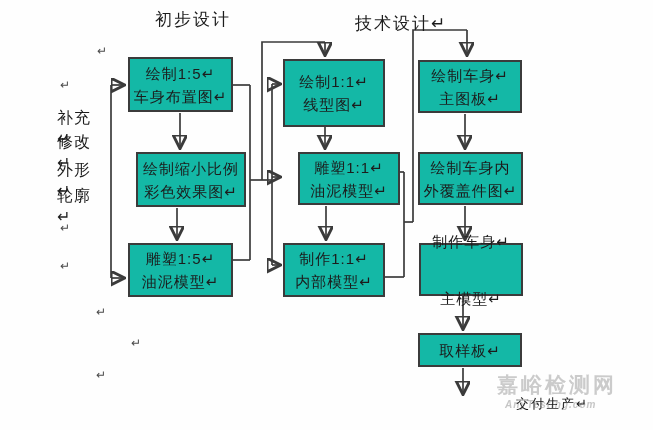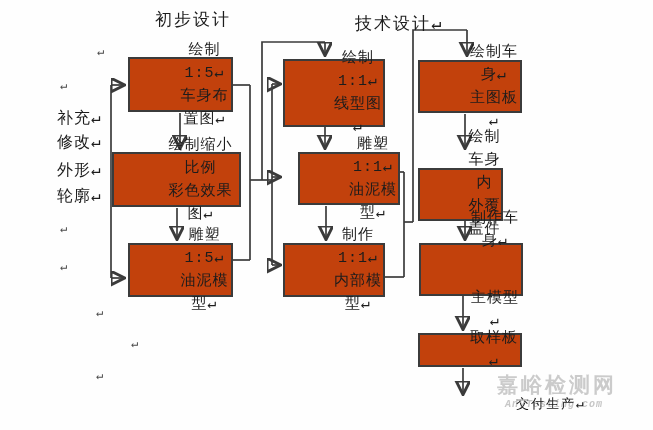--- a/index.html
+++ b/index.html
@@ -1,24 +1,24 @@
 <!DOCTYPE html>
 <html><head>
 <meta charset="utf-8">
 <style>
   html,body{margin:0;padding:0;background:#ffffff;}
   #stage{
     position:relative;width:653px;height:430px;background:#fefefe;overflow:hidden;
-    font-family:Liberation Mono, monospace;color:#1c1c1c;
+    font-family:Liberation Sans, sans-serif;color:#1c1c1c;
   }
   .box{
-    position:absolute;border:2px solid #3b3b3b;background:#c2410c;
+    position:absolute;border:2px solid #3b3b3b;background:#14b8a6;
     display:flex;flex-direction:column;align-items:center;justify-content:center;
     font-size:15px;line-height:23px;letter-spacing:1px;text-align:center;
-    box-sizing:border-box;z-index:3;padding-left:48px;
+    box-sizing:border-box;z-index:3;
   }
   .title{position:absolute;font-size:17px;letter-spacing:2px;color:#1c1c1c;z-index:3;}
   .side-label{position:absolute;left:57px;width:48px;font-size:16px;letter-spacing:1px;z-index:3;}
   .pmark{position:absolute;font-size:12px;color:#4a4a4a;z-index:3;}
   #connectors{position:absolute;left:0;top:0;z-index:2;}
   #connectors path{stroke:#3b3b3b;stroke-width:1.7;fill:none;}
   .end-label{position:absolute;left:516px;top:395px;font-size:13px;letter-spacing:2px;color:#161616;z-index:5;}
   .wm-cn{
     position:absolute;left:497px;top:371px;font-size:21px;font-weight:bold;
     letter-spacing:3px;color:#cbcbcb;z-index:4;white-space:nowrap;
@@ -79,21 +79,21 @@
 
   <div class="side-label" style="top:108px;">补充↵</div>
   <div class="side-label" style="top:132px;">修改↵</div>
   <div class="side-label" style="top:160px;">外形↵</div>
   <div class="side-label" style="top:186px;">轮廓↵</div>
 
   <div class="box" style="left:128px;top:57px;width:105px;height:55px;">
     <span>绘制1:5↵</span>
     <span>车身布置图↵</span>
   </div>
-  <div class="box" style="left:112px;top:152px;width:129px;height:55px;">
+  <div class="box" style="left:136px;top:152px;width:110px;height:55px;">
     <span>绘制缩小比例</span>
     <span>彩色效果图↵</span>
   </div>
   <div class="box" style="left:128px;top:243px;width:105px;height:54px;">
     <span>雕塑1:5↵</span>
     <span>油泥模型↵</span>
   </div>
 
   <div class="box" style="left:283px;top:59px;width:102px;height:68px;">
     <span>绘制1:1↵</span>
@@ -105,21 +105,21 @@
   </div>
   <div class="box" style="left:283px;top:243px;width:102px;height:54px;">
     <span>制作1:1↵</span>
     <span>内部模型↵</span>
   </div>
 
   <div class="box" style="left:418px;top:60px;width:104px;height:53px;">
     <span>绘制车身↵</span>
     <span>主图板↵</span>
   </div>
-  <div class="box" style="left:418px;top:152px;width:85px;height:53px;margin-top:16px;">
+  <div class="box" style="left:418px;top:152px;width:105px;height:53px;">
     <span>绘制车身内</span>
     <span>外覆盖件图↵</span>
   </div>
   <div class="box" style="left:419px;top:243px;width:104px;height:53px;gap:34px;">
     <span>制作车身↵</span>
     <span>主模型↵</span>
   </div>
   <div class="box" style="left:418px;top:333px;width:104px;height:34px;">
     <span>取样板↵</span>
   </div>

